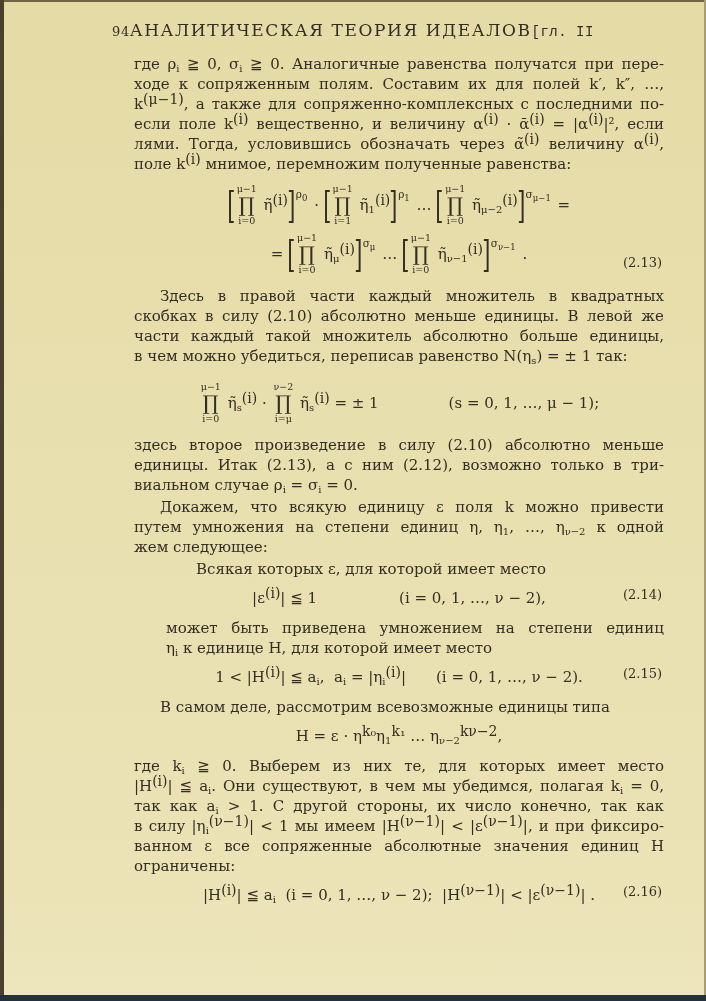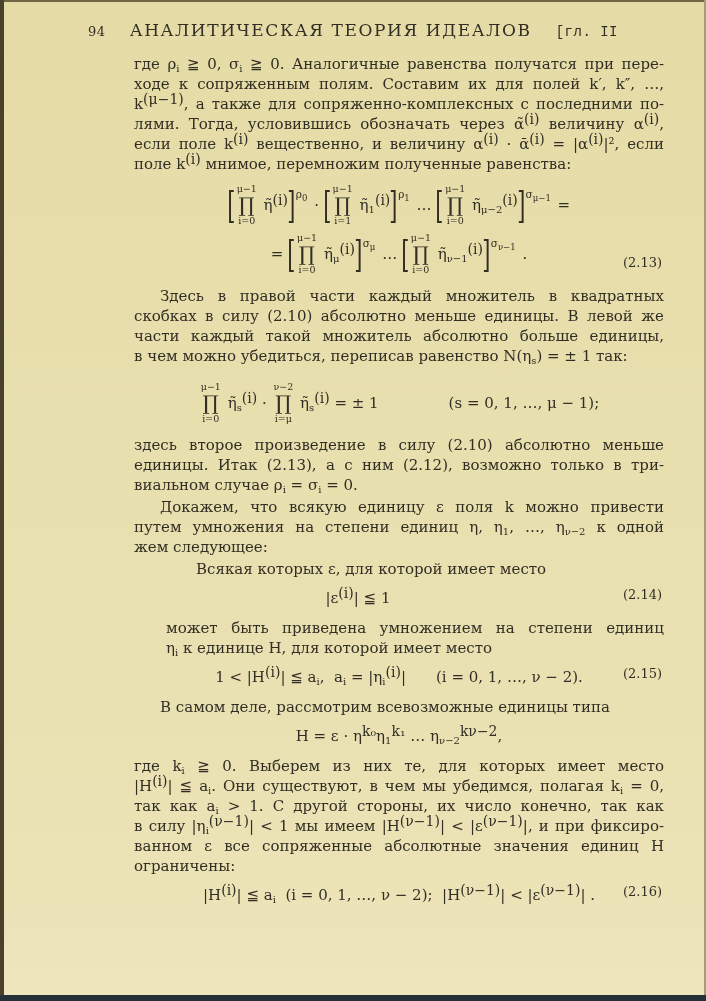--- a/index.html
+++ b/index.html
@@ -8,21 +8,21 @@
     background:linear-gradient(180deg,#e5dba6 0%, #e8dfae 40%, #ebe2b5 85%, #ede5bc 100%);
     font-family:"DejaVu Serif","DejaVu Sans",serif;
     color:#322e24;
   }
   .edge-left{position:absolute;left:0;top:0;width:4px;height:100%;background:#4a412c;}
   .edge-top{position:absolute;left:0;top:0;width:100%;height:2px;background:#6f6648;}
   .edge-right{position:absolute;right:0;top:0;width:2px;height:100%;background:#a79c72;}
   .edge-bottom{position:absolute;left:0;bottom:0;width:100%;height:6px;background:#26303a;}
   .header{
     position:absolute; top:20px; left:88px; width:530px;
-    display:flex; justify-content:space-between; align-items:baseline;
+    display:flex; justify-content:center; align-items:baseline;
     font-size:13px; letter-spacing:.5px;
   }
   .running-title{letter-spacing:1.6px; font-size:17px;}
   .chapter{font-size:14px;font-family:Liberation Mono, monospace;}
   .text{
     position:absolute; left:88px; top:54px; width:530px;
     font-size:15px; line-height:20px;margin-left:46px;
   }
   .para{margin:0 0 2px 0;}
   .line{text-align:justify;}
@@ -56,22 +56,22 @@
     <span>94</span>
     <span class="running-title">АНАЛИТИЧЕСКАЯ ТЕОРИЯ ИДЕАЛОВ</span>
     <span class="chapter">[гл. II</span>
   </div>
 
   <div class="text">
       <div class="para continuation">
         <div class="line">где ρ<sub>i</sub> ≧ 0, σ<sub>i</sub> ≧ 0. Аналогичные равенства получатся при пере-</div>
         <div class="line">ходе к сопряженным полям. Составим их для полей k′, k″, …,</div>
         <div class="line">k<sup>(μ−1)</sup>, а также для сопряженно-комплексных с последними по-</div>
+        <div class="line">если поле k<sup>(i)</sup> вещественно, и величину α<sup>(i)</sup> · ᾱ<sup>(i)</sup> = |α<sup>(i)</sup>|², если</div>
         <div class="line">лями. Тогда, условившись обозначать через α̃<sup>(i)</sup> величину α<sup>(i)</sup>,</div>
-        <div class="line">если поле k<sup>(i)</sup> вещественно, и величину α<sup>(i)</sup> · ᾱ<sup>(i)</sup> = |α<sup>(i)</sup>|², если</div>
         <div class="line">поле k<sup>(i)</sup> мнимое, перемножим полученные равенства:</div>
       </div>
       <div class="formula">
         <div class="frow"><span class="finner"><span class="bigb">[</span><span class="prod"><span class="plim">μ−1</span><span class="pi">∏</span><span class="plim">i=0</span></span><span class="ft"> η̃<sup>(i)</sup></span><span class="bigb">]</span><span class="bexp">ρ<sub>0</sub></span><span class="ft"> · </span><span class="bigb">[</span><span class="prod"><span class="plim">μ−1</span><span class="pi">∏</span><span class="plim">i=1</span></span><span class="ft"> η̃<sub>1</sub><sup>(i)</sup></span><span class="bigb">]</span><span class="bexp">ρ<sub>1</sub></span><span class="ft"> … </span><span class="bigb">[</span><span class="prod"><span class="plim">μ−1</span><span class="pi">∏</span><span class="plim">i=0</span></span><span class="ft"> η̃<sub>μ−2</sub><sup>(i)</sup></span><span class="bigb">]</span><span class="bexp">σ<sub>μ−1</sub></span><span class="ft"> =</span></span></div>
         <div class="frow"><span class="finner"><span class="ft">= </span><span class="bigb">[</span><span class="prod"><span class="plim">μ−1</span><span class="pi">∏</span><span class="plim">i=0</span></span><span class="ft"> η̃<sub>μ</sub><sup>(i)</sup></span><span class="bigb">]</span><span class="bexp">σ<sub>μ</sub></span><span class="ft"> … </span><span class="bigb">[</span><span class="prod"><span class="plim">μ−1</span><span class="pi">∏</span><span class="plim">i=0</span></span><span class="ft"> η̃<sub>ν−1</sub><sup>(i)</sup></span><span class="bigb">]</span><span class="bexp">σ<sub>ν−1</sub></span><span class="ft"> .</span></span><span class="eqno">(2.13)</span></div>
       </div>
       <div class="para indent">
         <div class="line">Здесь в правой части каждый множитель в квадратных</div>
         <div class="line">скобках в силу (2.10) абсолютно меньше единицы. В левой же</div>
         <div class="line">части каждый такой множитель абсолютно больше единицы,</div>
@@ -87,21 +87,21 @@
       </div>
       <div class="para indent">
         <div class="line">Докажем, что всякую единицу ε поля k можно привести</div>
         <div class="line">путем умножения на степени единиц η, η<sub>1</sub>, …, η<sub>ν−2</sub> к одной</div>
         <div class="line">жем следующее:</div>
       </div>
       <div class="para note-indent">
         <div class="line">Всякая которых ε, для которой имеет место</div>
       </div>
       <div class="formula">
-        <div class="frow"><span class="finner"><span class="ft">|ε<sup>(i)</sup>| ≦ 1</span><span style="display: inline-block; width: 82px;"></span></span><span class="eqno">(2.14)</span></div>
+        <div class="frow"><span class="finner"><span class="ft">|ε<sup>(i)</sup>| ≦ 1</span><span style="display: inline-block; width: 82px;"></span><span class="ft">(i = 0, 1, …, ν − 2),</span></span><span class="eqno">(2.14)</span></div>
       </div>
       <div class="para note">
         <div class="line">может быть приведена умножением на степени единиц</div>
         <div class="line">η<sub>i</sub> к единице H, для которой имеет место</div>
       </div>
       <div class="formula">
         <div class="frow"><span class="finner"><span class="ft">1 &lt; |H<sup>(i)</sup>| ≦ a<sub>i</sub>,  a<sub>i</sub> = |η<sub>i</sub><sup>(i)</sup>|</span><span style="display: inline-block; width: 30px;"></span><span class="ft">(i = 0, 1, …, ν − 2).</span></span><span class="eqno">(2.15)</span></div>
       </div>
       <div class="para indent">
         <div class="line">В самом деле, рассмотрим всевозможные единицы типа</div>

